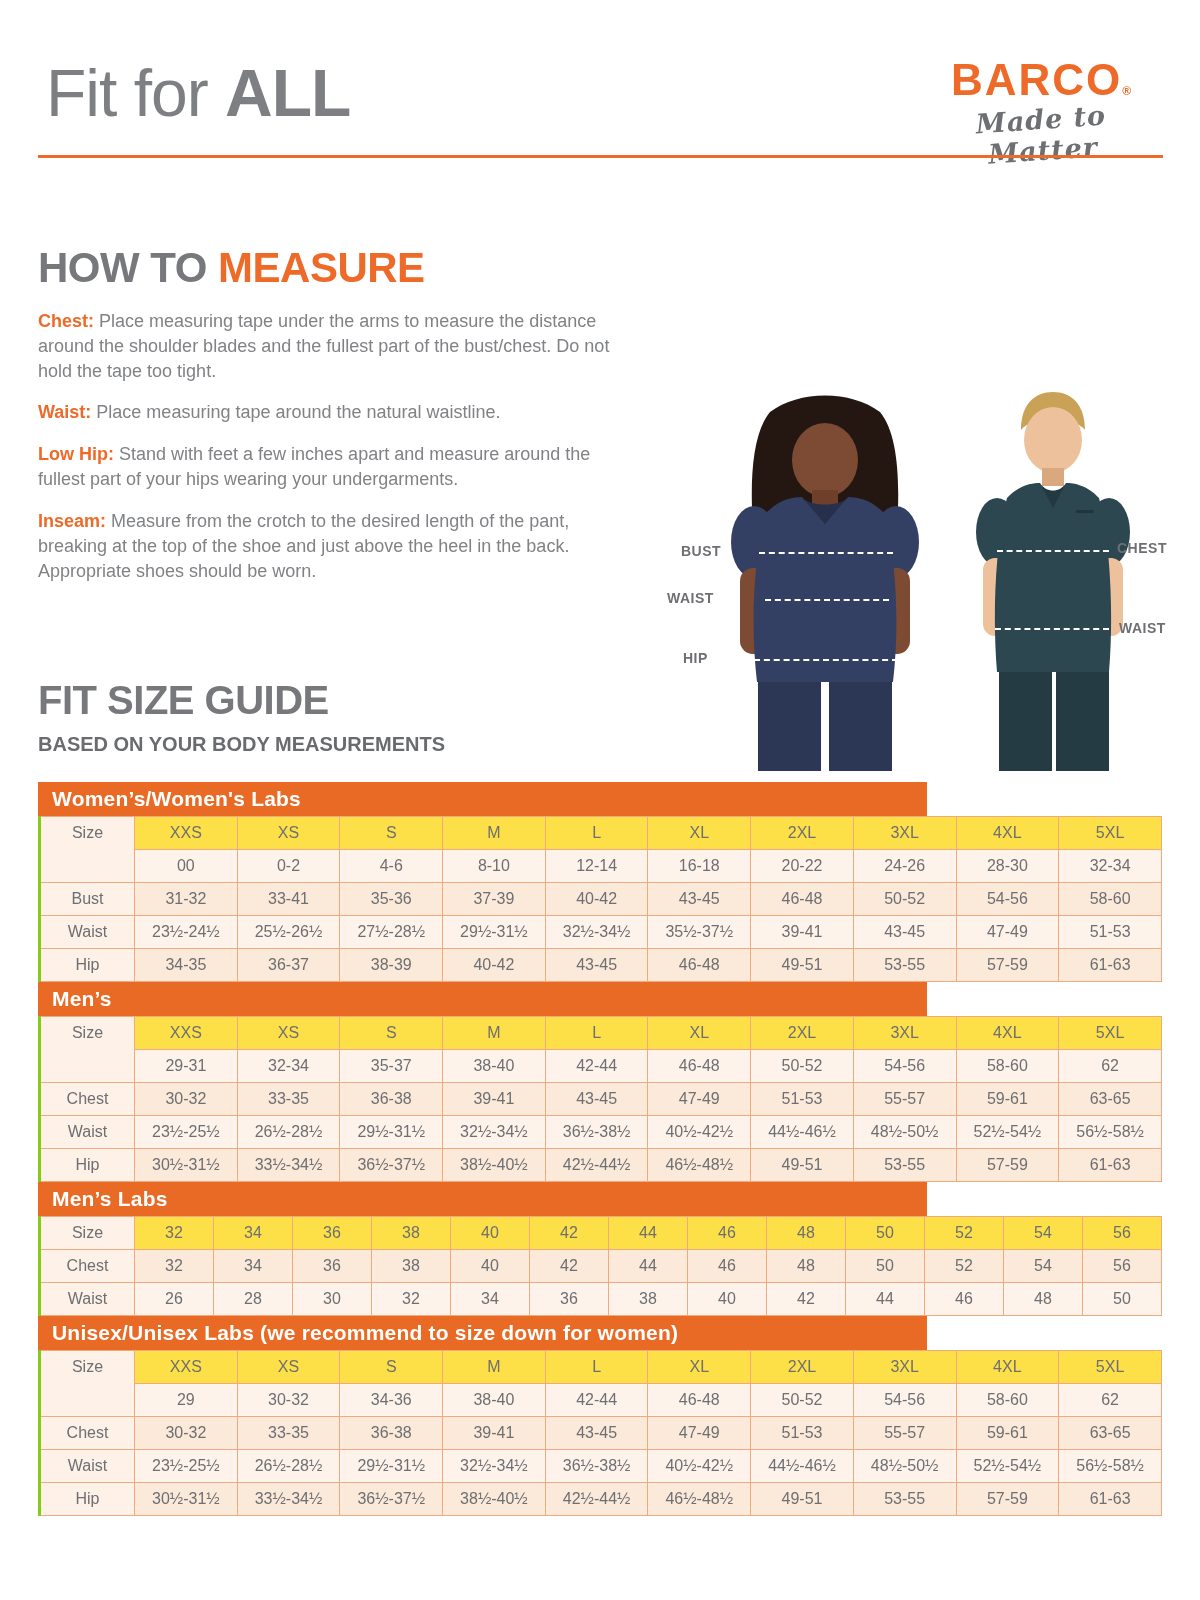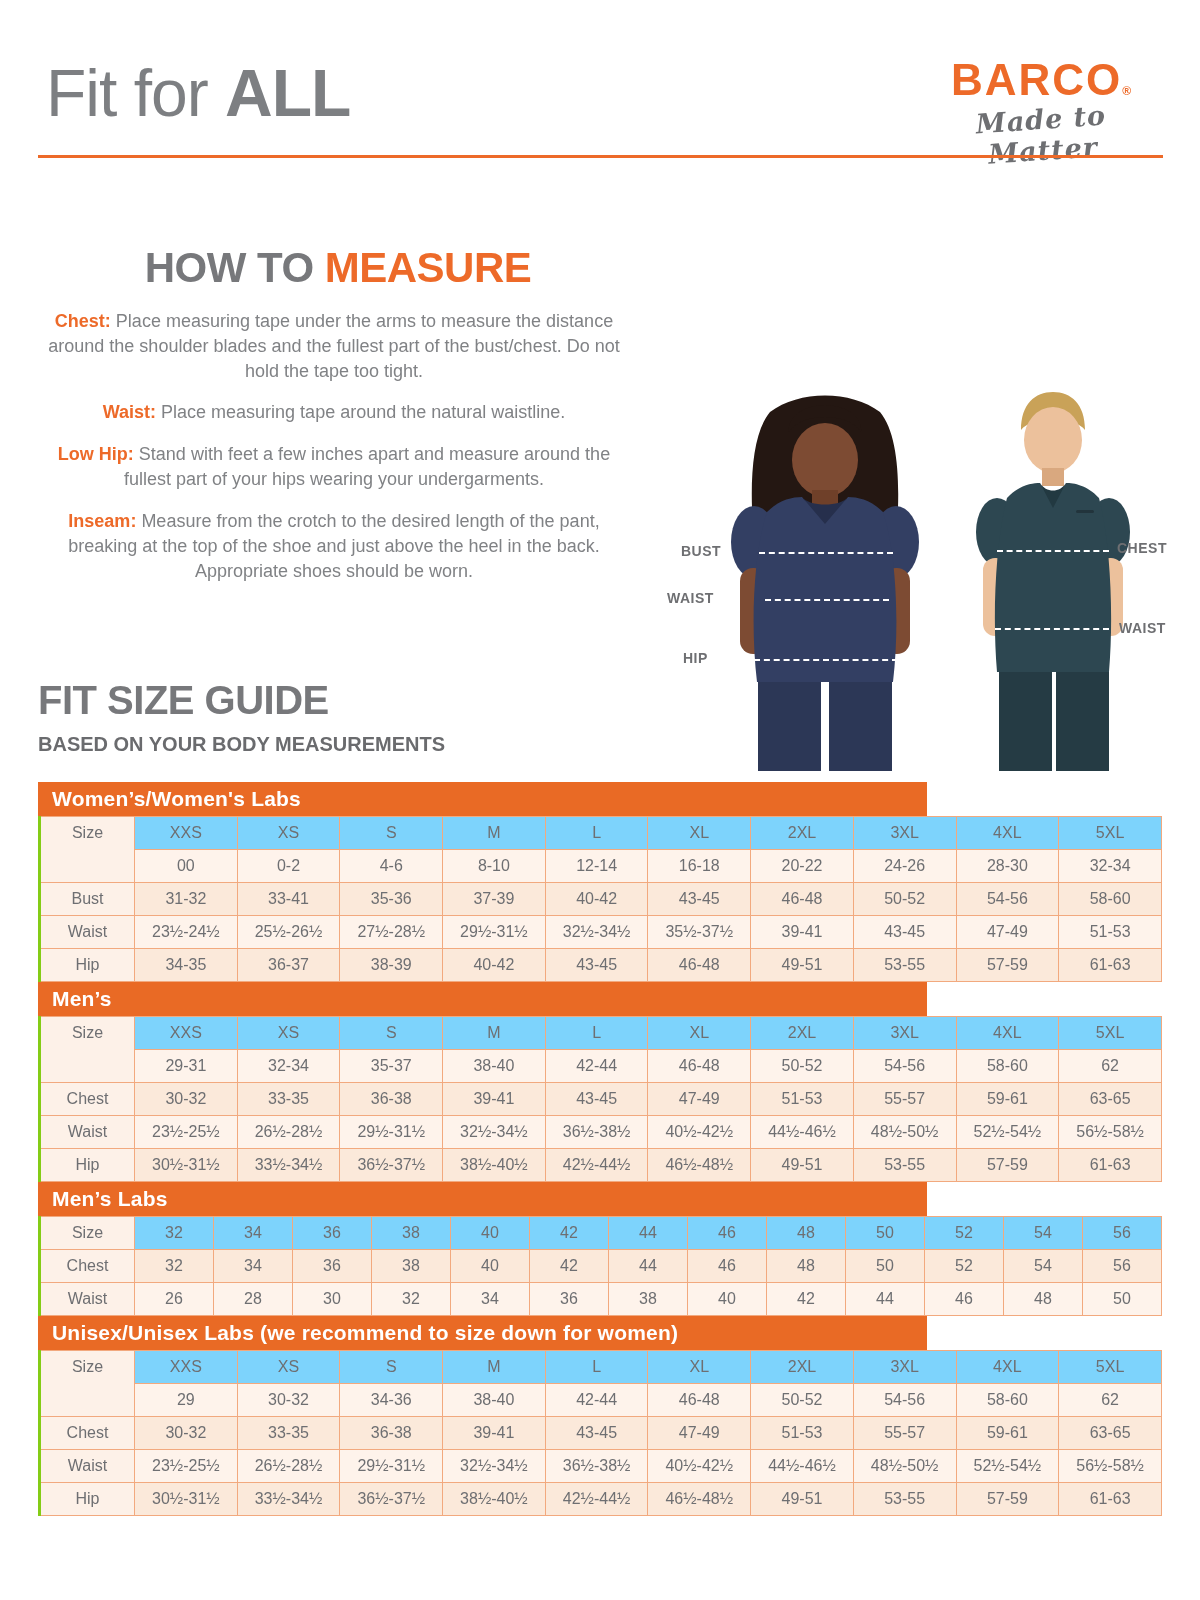--- a/index.html
+++ b/index.html
@@ -12,21 +12,21 @@
   .main-title{margin:8px;font-size:66px;line-height:1;color:#7d7f82;font-weight:500;letter-spacing:-1px;}
   .main-title .t-bold{font-weight:800;}
   .brand-block{position:absolute;right:0;top:6px;width:240px;text-align:center;}
   .brand-name{font-size:44px;font-weight:800;color:#ed6a29;letter-spacing:2px;line-height:1;}
   .brand-reg{font-size:12px;color:#ed6a29;vertical-align:baseline;}
   .brand-tagline{font-family:"DejaVu Serif", serif;font-style:italic;font-weight:700;font-size:27px;
     color:#6e6f72;margin-top:2px;transform:rotate(-4deg);letter-spacing:1px;}
   .header-rule{position:absolute;left:38px;right:37px;top:155px;height:3px;background:#ed6a29;}
 
   
-  .howto{position:absolute;left:38px;top:244px;width:600px;text-align:center;}
+  .howto{position:absolute;left:38px;top:244px;width:600px;}
   .howto h2{margin:0;font-size:42px;font-weight:800;color:#77787b;letter-spacing:-0.5px;}
   .howto h2 .h-orange{color:#ed6a29;}
   .howto .intro{font-weight:700;font-size:17px;line-height:1.38;color:#6a6b6e;margin:20px 0 0 0;width:566px;}
   .measure-item{font-size:18px;line-height:1.38;color:#808285;margin:17px 0 0 0;width:592px;}
   .measure-item .m-label{color:#ed6a29;font-weight:700;}
 
   
   .figure-area{position:absolute;left:655px;top:380px;width:525px;height:391px;}
   .figure-area svg{position:absolute;left:0;top:0;}
   .fig-label{position:absolute;font-size:14px;font-weight:700;color:#6e6f72;letter-spacing:0.5px;}
@@ -49,21 +49,21 @@
   .table-section{width:889px;}
   .table-banner{background:#e96a25;color:#ffffff;font-weight:700;font-size:21px;
     padding:5px 0 5px 14px;letter-spacing:0.2px;}
   table.size-table{border-collapse:collapse;table-layout:fixed;width:1124px;
     border-left:3px solid #84cc16;}
   table.size-table td, table.size-table th{
     border:1px solid #f2a97e;font-size:16px;color:#6e6f72;text-align:center;
     padding:7px 4px;font-weight:400;overflow:hidden;white-space:nowrap;}
   table.size-table col.c-label{width:95px;}
   td.label-cell, th.label-cell{text-align:left;padding-left:10px;background:#fdf1e8;font-weight:400;vertical-align:top;}
-  th.hdr-cell{background:#7dd3fc;font-weight:700;color:#6a6b6e;}
+  th.hdr-cell{background:#fde047;font-weight:700;color:#6a6b6e;}
   tr.row-light td{background:#fef3eb;}
   tr.row-mid td{background:#fbe9da;}
   tr.row-light td.label-cell, tr.row-mid td.label-cell{background:#fdf1e8;}
 </style>
 </head>
 <body>
 
 <div class="page">
 
   <div class="page-header">

